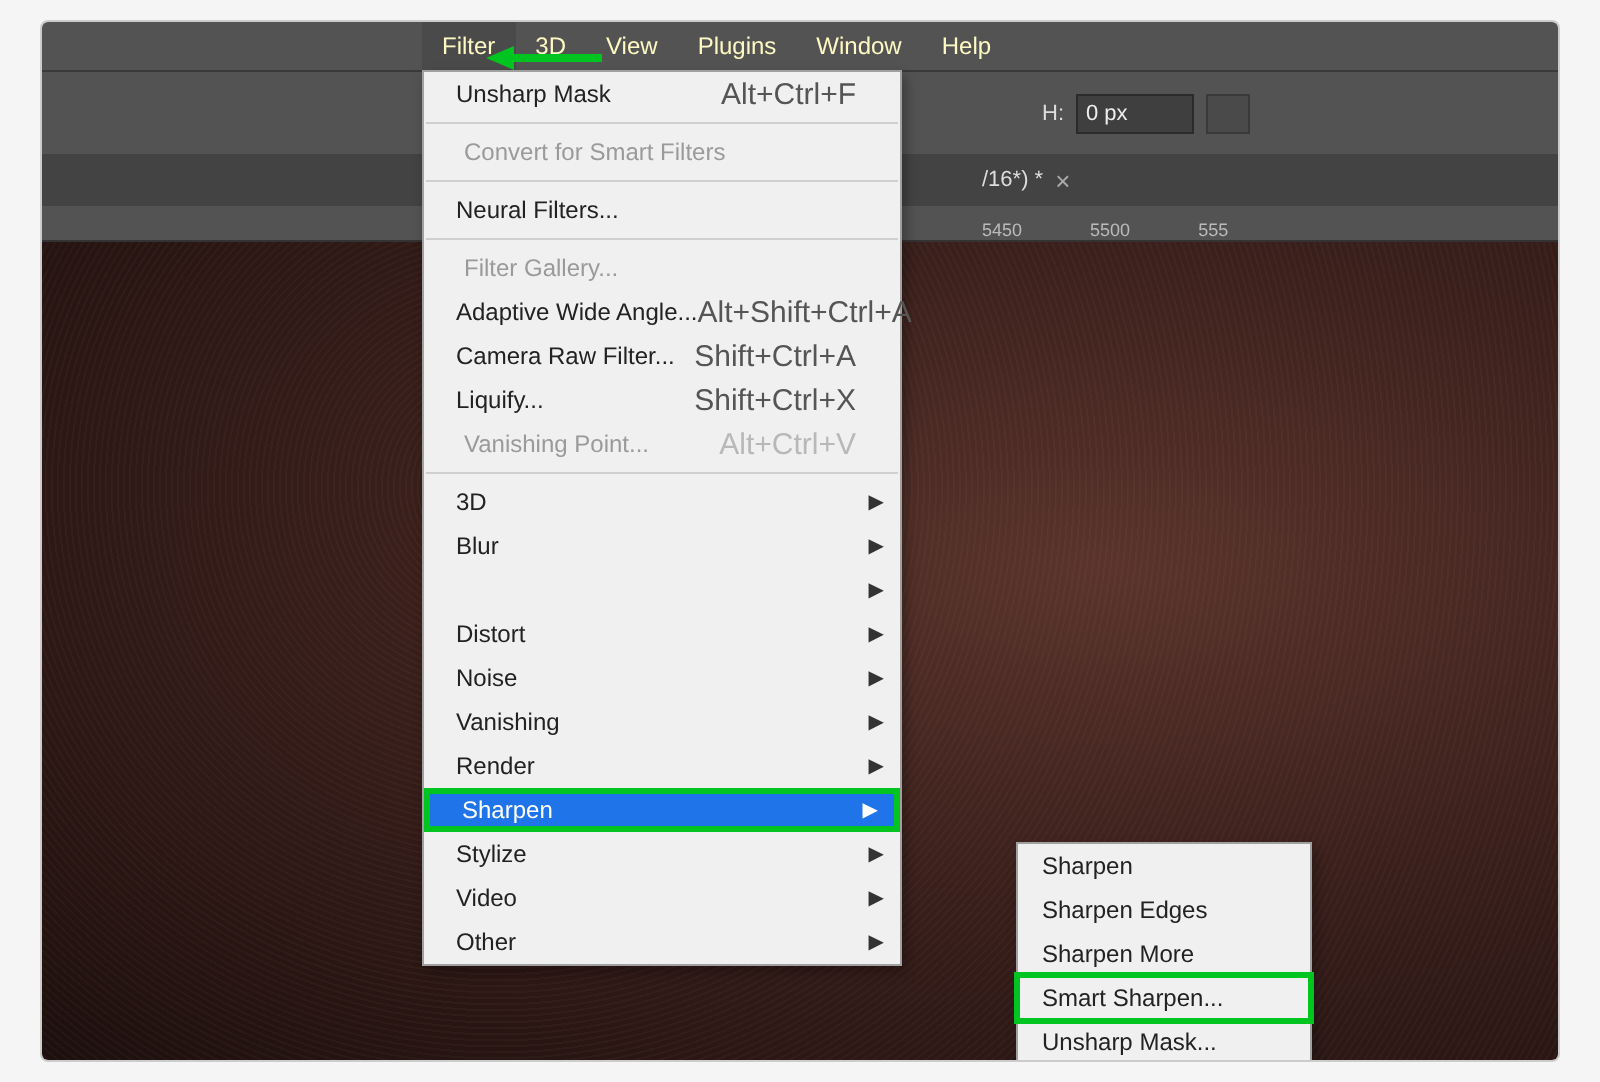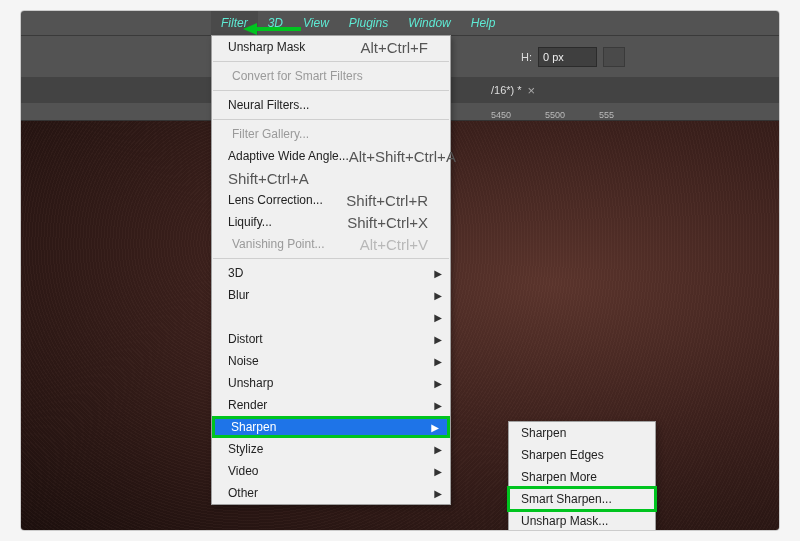--- a/index.html
+++ b/index.html
@@ -1,19 +1,19 @@
 <!DOCTYPE html>
 <html><head>
 <meta charset="utf-8">
 <style>
   * { margin: 0; padding: 0; box-sizing: border-box; font-family: "Segoe UI", Tahoma, sans-serif; }
   body { width: 800px; height: 541px; background: #f5f5f5; overflow: hidden; position: relative; }
   .frame { position: absolute; left: 20px; top: 10px; width: 760px; height: 521px; border: 1px solid #ccc; border-radius: 4px; overflow: hidden; background: #fff; }
 
-  .menubar { background: #535353; height: 24px; display: flex; align-items: stretch; color: #5eead4; font-size: 12px; padding-left: 190px; font-style: italic; }
+  .menubar { background: #535353; height: 24px; display: flex; align-items: stretch; color: #fef9c3; font-size: 12px; padding-left: 190px; }
   .menubar .menu-item { padding: 0 10px; display: flex; align-items: center; cursor: default; position: relative; }
   .menubar .menu-item.active { background: #4a4a4a; }
 
   .optbar { background: #535353; height: 42px; border-top: 1px solid #3a3a3a; display: flex; align-items: center; color: #ddd; font-size: 11px; padding-left: 500px; gap: 6px; }
   .optbar .lbl { color: #ddd; }
   .optbar .numfield { background: #3f3f3f; border: 1px solid #2b2b2b; width: 59px; height: 20px; color: #eee; font-size: 11px; padding: 0 4px; }
   .optbar .iconbox { width: 22px; height: 20px; border: 1px solid #3a3a3a; background: #4a4a4a; }
 
   .tabbar { background: #434343; height: 26px; display: flex; align-items: center; color: #ddd; font-size: 11px; padding-left: 470px; gap: 6px; }
   .tabbar .close { color: #aaa; font-size: 13px; }
@@ -117,25 +117,22 @@
     </div>
     <hr>
     <div class="row disabled">
       <span class="label">Filter Gallery...</span>
     </div>
     <div class="row">
       <span class="label">Adaptive Wide Angle...</span>
       <span class="shortcut">Alt+Shift+Ctrl+A</span>
     </div>
     <div class="row">
+      <span class="label">Camera Raw Filter...</span>
       <span class="shortcut">Shift+Ctrl+A</span>
-    </div>
-    <div class="row">
-      <span class="label">Lens Correction...</span>
-      <span class="shortcut">Shift+Ctrl+R</span>
     </div>
     <div class="row">
       <span class="label">Liquify...</span>
       <span class="shortcut">Shift+Ctrl+X</span>
     </div>
     <div class="row disabled">
       <span class="label">Vanishing Point...</span>
       <span class="shortcut">Alt+Ctrl+V</span>
     </div>
     <hr>
@@ -152,21 +149,21 @@
       </div>
     <div class="row">
         <span class="label">Distort</span>
         <span class="arrow">▶</span>
       </div>
     <div class="row">
         <span class="label">Noise</span>
         <span class="arrow">▶</span>
       </div>
     <div class="row">
-        <span class="label">Unsharp</span>
+        <span class="label">Vanishing</span>
         <span class="arrow">▶</span>
       </div>
     <div class="row">
         <span class="label">Render</span>
         <span class="arrow">▶</span>
       </div>
     <div class="row hover hl-sharpen">
         <span class="label">Sharpen</span>
         <span class="arrow">▶</span>
       </div>

